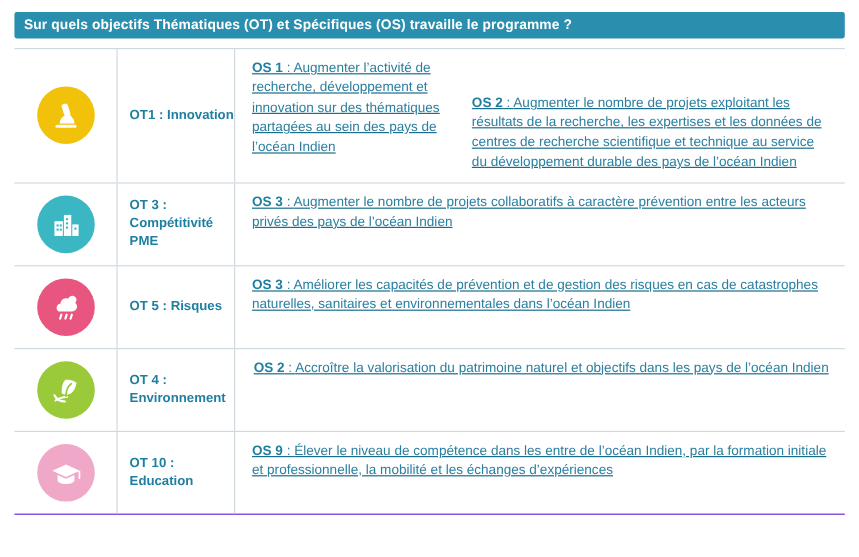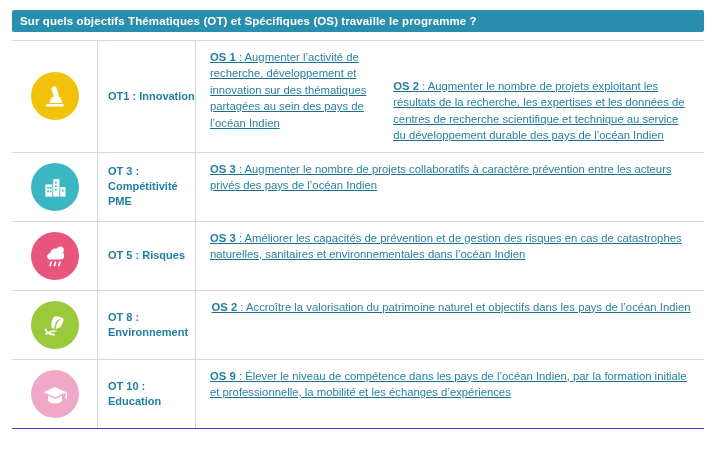--- a/index.html
+++ b/index.html
@@ -213,21 +213,21 @@
             <g fill="#ffffff">
               <path d="M16 6c6 0 10 3 10 3s-1 9-7 11c-4 1.3-7-1-7-1S11 9 16 6z"></path>
               <path d="M6 26c3-2 7-3 11-3.5" stroke="#ffffff" stroke-width="2" fill="none" stroke-linecap="round"></path>
               <path d="M5 21c2 4 6 6 10 6" stroke="#ffffff" stroke-width="2" fill="none" stroke-linecap="round"></path>
             </g>
             <path d="M16 22c0-6 2-10 5-12" stroke="#9ac93a" stroke-width="1.6" fill="none" stroke-linecap="round"></path>
           </svg>
         </div>
       </div>
       <div class="col-ot">
-        <span class="ot-label">OT 8 : Environnement</span>
+        <span class="ot-label">OT 4 : Environnement</span>
       </div>
       <div class="col-os">
         <p class="os-item">
           <b>OS 2</b><span> : </span><span>Accroître la valorisation du patrimoine naturel et objectifs dans les pays de l’océan Indien</span>
         </p>
       </div>
     </div>
 
     <div class="row">
       <div class="col-icon">
@@ -239,19 +239,19 @@
               <rect x="28" y="14" width="1.6" height="8" rx="0.8"></rect>
             </g>
           </svg>
         </div>
       </div>
       <div class="col-ot">
         <span class="ot-label">OT 10 : Education</span>
       </div>
       <div class="col-os">
         <p class="os-item">
-          <b>OS 9</b><span> : </span><span>Élever le niveau de compétence dans les pays de l’océan Indien, par la formation initiale et professionnelle, la mobilité et les échanges d’expériences</span>
+          <b>OS 9</b><span> : </span><span>Élever le niveau de compétence dans les entre de l’océan Indien, par la formation initiale et professionnelle, la mobilité et les échanges d’expériences</span>
         </p>
       </div>
     </div>
 
   </div>
 </div>
 
 </body></html>

